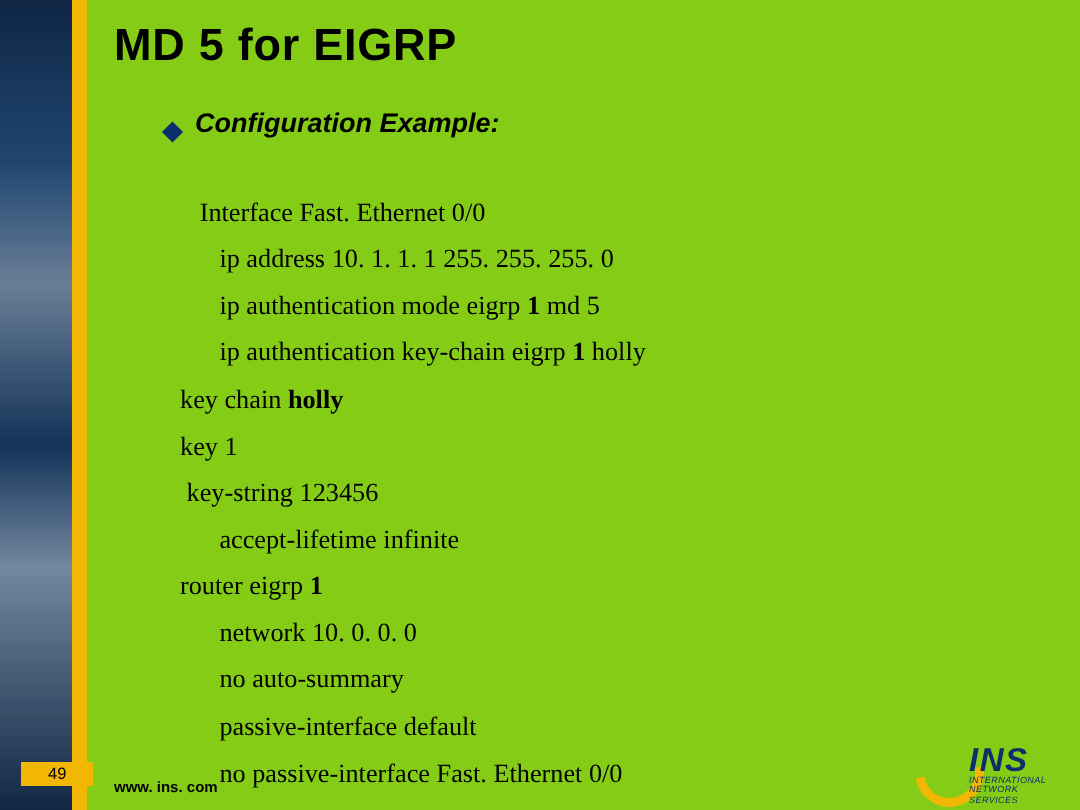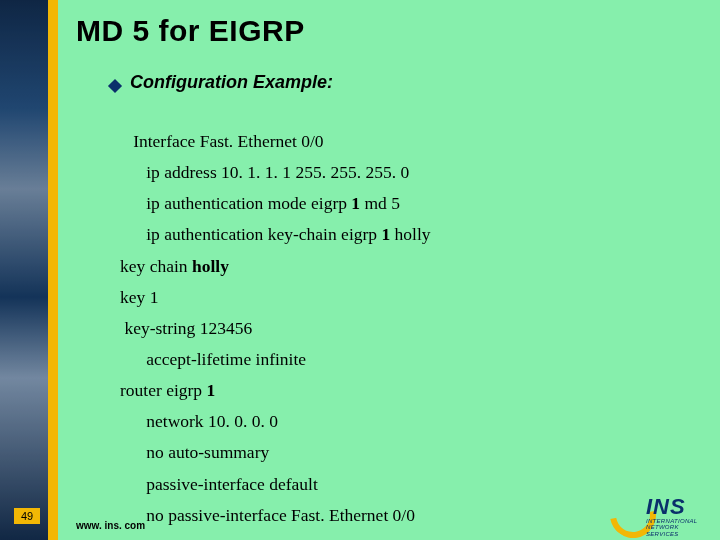--- a/index.html
+++ b/index.html
@@ -2,21 +2,21 @@
 <html><head>
 <meta charset="utf-8">
 <style>
   * { margin: 0; padding: 0; box-sizing: border-box; }
   html, body { width: 720px; height: 540px; overflow: hidden; font-family: Arial, Helvetica, sans-serif; background: #fff; }
 
   .slide {
     position: relative;
     width: 720px;
     height: 540px;
-    background: #86efac;
+    background: #84cc16;
   }
 
   
   .sidebar-bg {
     position: absolute;
     left: 0; top: 0;
     width: 48px; height: 540px;
     background: linear-gradient(180deg, #0b2b55 0%, #1a4f8a 20%, #6f8daf 35%, #0e3a6e 55%, #7a97b9 70%, #0d2c54 100%);
     filter: saturate(80%) brightness(90%);
   }
@@ -43,21 +43,21 @@
   .body {
     position: absolute;
     left: 110px;
     top: 72px;
     width: 590px;
     color: #000;
   }
 
   .bullet-row {
     display: flex;
-    align-items: center;
+    align-items: flex-end;
     gap: 10px;
     margin-bottom: 10px;
   }
   .bullet {
     width: 10px; height: 10px;
     background: #0a2f6b;
     transform: rotate(45deg);
     margin-top: 6px;
     flex: 0 0 auto;
   }
@@ -83,21 +83,21 @@
     position: absolute;
     left: 0; bottom: 0;
     width: 720px; height: 42px;
   }
   .page-badge {
     position: absolute;
     left: 14px; bottom: 16px;
     background: #f2b705;
     color: #000;
     font-size: 11px;
-    padding: 2px 7px;
+    padding: 2px 18px;
     font-weight: 400;
   }
   .footer-text {
     position: absolute;
     left: 76px; bottom: 8px;
     font-size: 10px;
     color: #000;
     line-height: 1.25;
   }
   .footer-text .url { font-weight: 700; }

